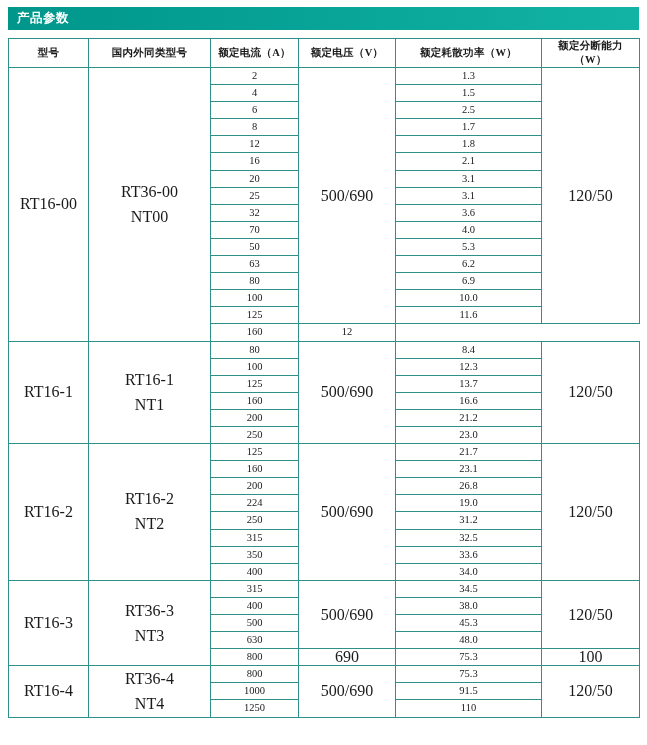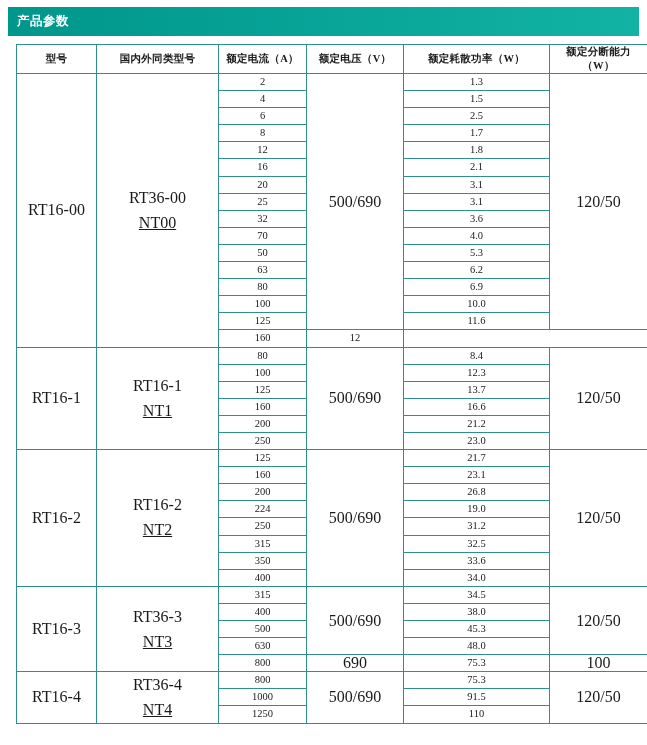--- a/index.html
+++ b/index.html
@@ -16,38 +16,38 @@
   }
   .page {
     width: 647px;
     height: 745px;
     position: relative;
     box-sizing: border-box;
   }
   
   .banner {
     margin: 7px 8px 0 8px;
-    height: 29px;
+    height: 23px;
     background: #009a8f;
     background: linear-gradient(to right, #00968c 0%, #0aa79b 60%, #12b3a4 100%);
     display: flex;
     align-items: center;
     padding-left: 9px;
     box-sizing: border-box;
   }
   .banner-title {
     color: #ffffff;
     font-size: 12.5px;
     font-weight: bold;
     letter-spacing: 0.5px;
     font-family: "DejaVu Sans", "Liberation Sans", sans-serif;
   }
   
   .table-wrap {
-    margin: 8px 8px 0 16px;
+    margin: 8px 8px 0 8px;
   }
   table.spec {
     border-collapse: collapse;
     width: 631px;
     table-layout: fixed;
     font-size: 10.5px;
   }
   table.spec th, table.spec td {
     border: 1px solid #2f8f8a;
     text-align: center;
@@ -73,21 +73,21 @@
   td.small-row {
     height: 16.1px;
     line-height: 16.1px;
     font-size: 10.5px;
   }
   td.group {
     font-size: 16px;
     line-height: 16px;
   }
   .equiv-line { display: block; }
-  .equiv-line + .equiv-line { margin-top: 9px; text-decoration: underline; }
+  .equiv-line + .equiv-line { margin-top: 9px; }
 </style>
 </head>
 <body>
 
 <div class="page">
 
   <div class="banner">
     <span class="banner-title">产品参数</span>
   </div>
 

